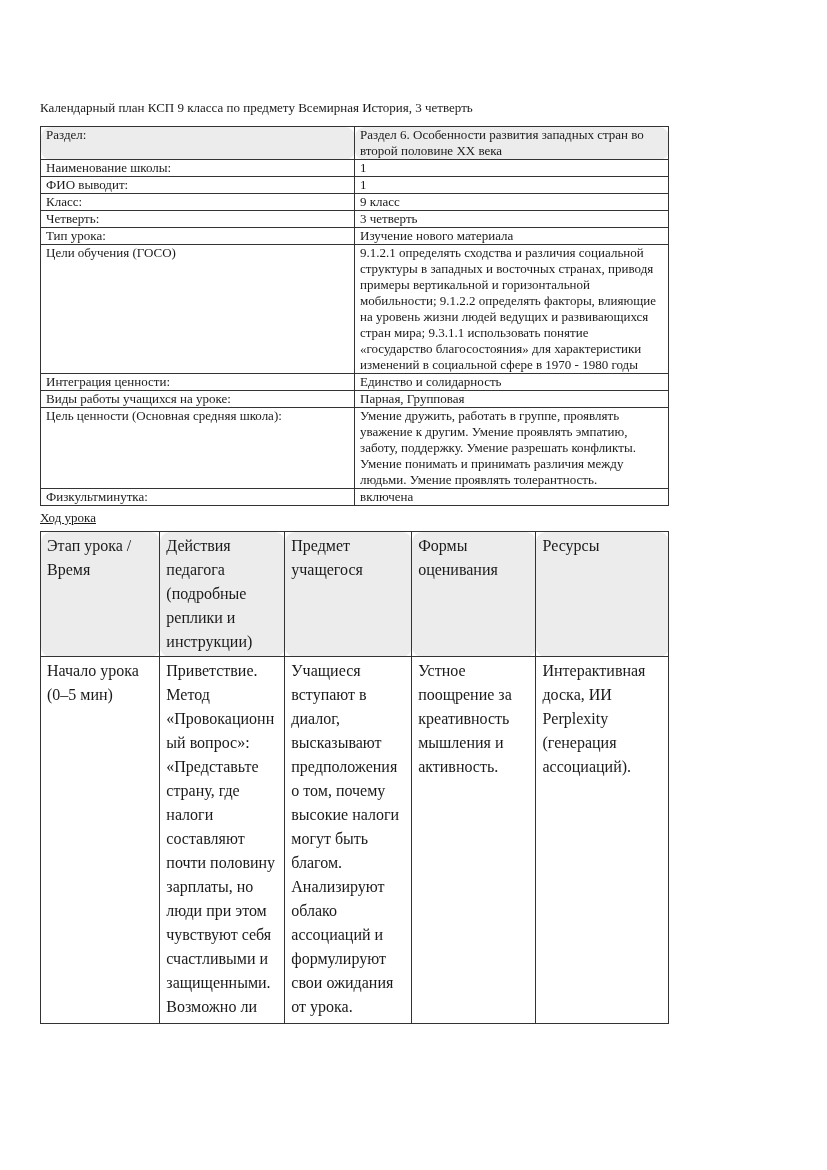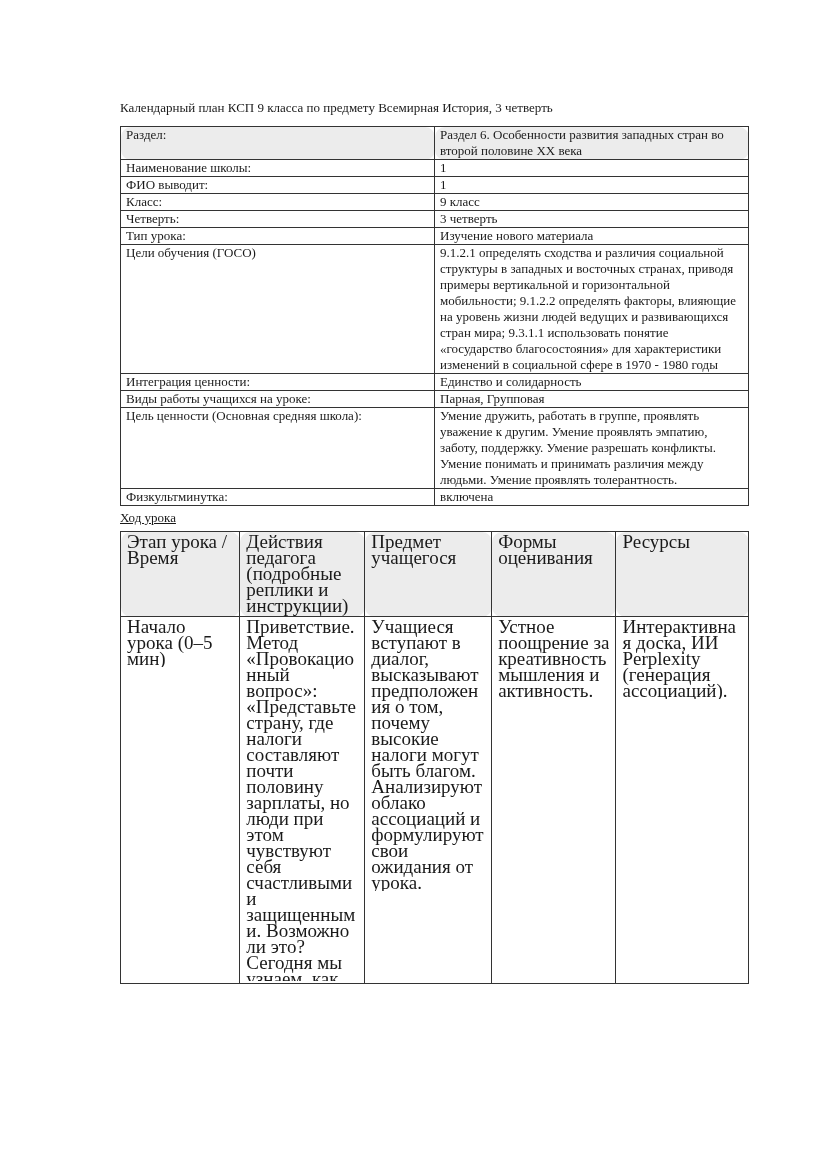--- a/index.html
+++ b/index.html
@@ -11,21 +11,21 @@
     font-family: "Liberation Serif", "DejaVu Serif", serif;
     color: #1a1a1a;
   }
   .page {
     position: relative;
     width: 827px;
     height: 1170px;
     background: #ffffff;
     overflow: hidden;
     box-sizing: border-box;
-    padding: 100px 99px 0 120px;
+    padding: 100px 99px 0 40px;
   }
   .doc-title {
     font-size: 13px;
     line-height: 15px;
     margin-bottom: 11px;
     white-space: nowrap;
   }
   table {
     border-collapse: collapse;
     table-layout: fixed;
@@ -49,22 +49,22 @@
     border-radius: 10px;
   }
   .section-heading {
     font-size: 13px;
     line-height: 15px;
     margin: 4px 0 6px 0;
     text-decoration: underline;
   }
   .lesson-table th, .lesson-table td {
     padding: 2px 6px;
-    line-height: 16px;
-    font-size: 19px;
+    line-height: 24px;
+    font-size: 16px;
     margin-top: 39px;
   }
   .lesson-table td .cell-clip {
     max-height: 362px;
     overflow: hidden;
   }
 </style>
 </head>
 <body>
 

